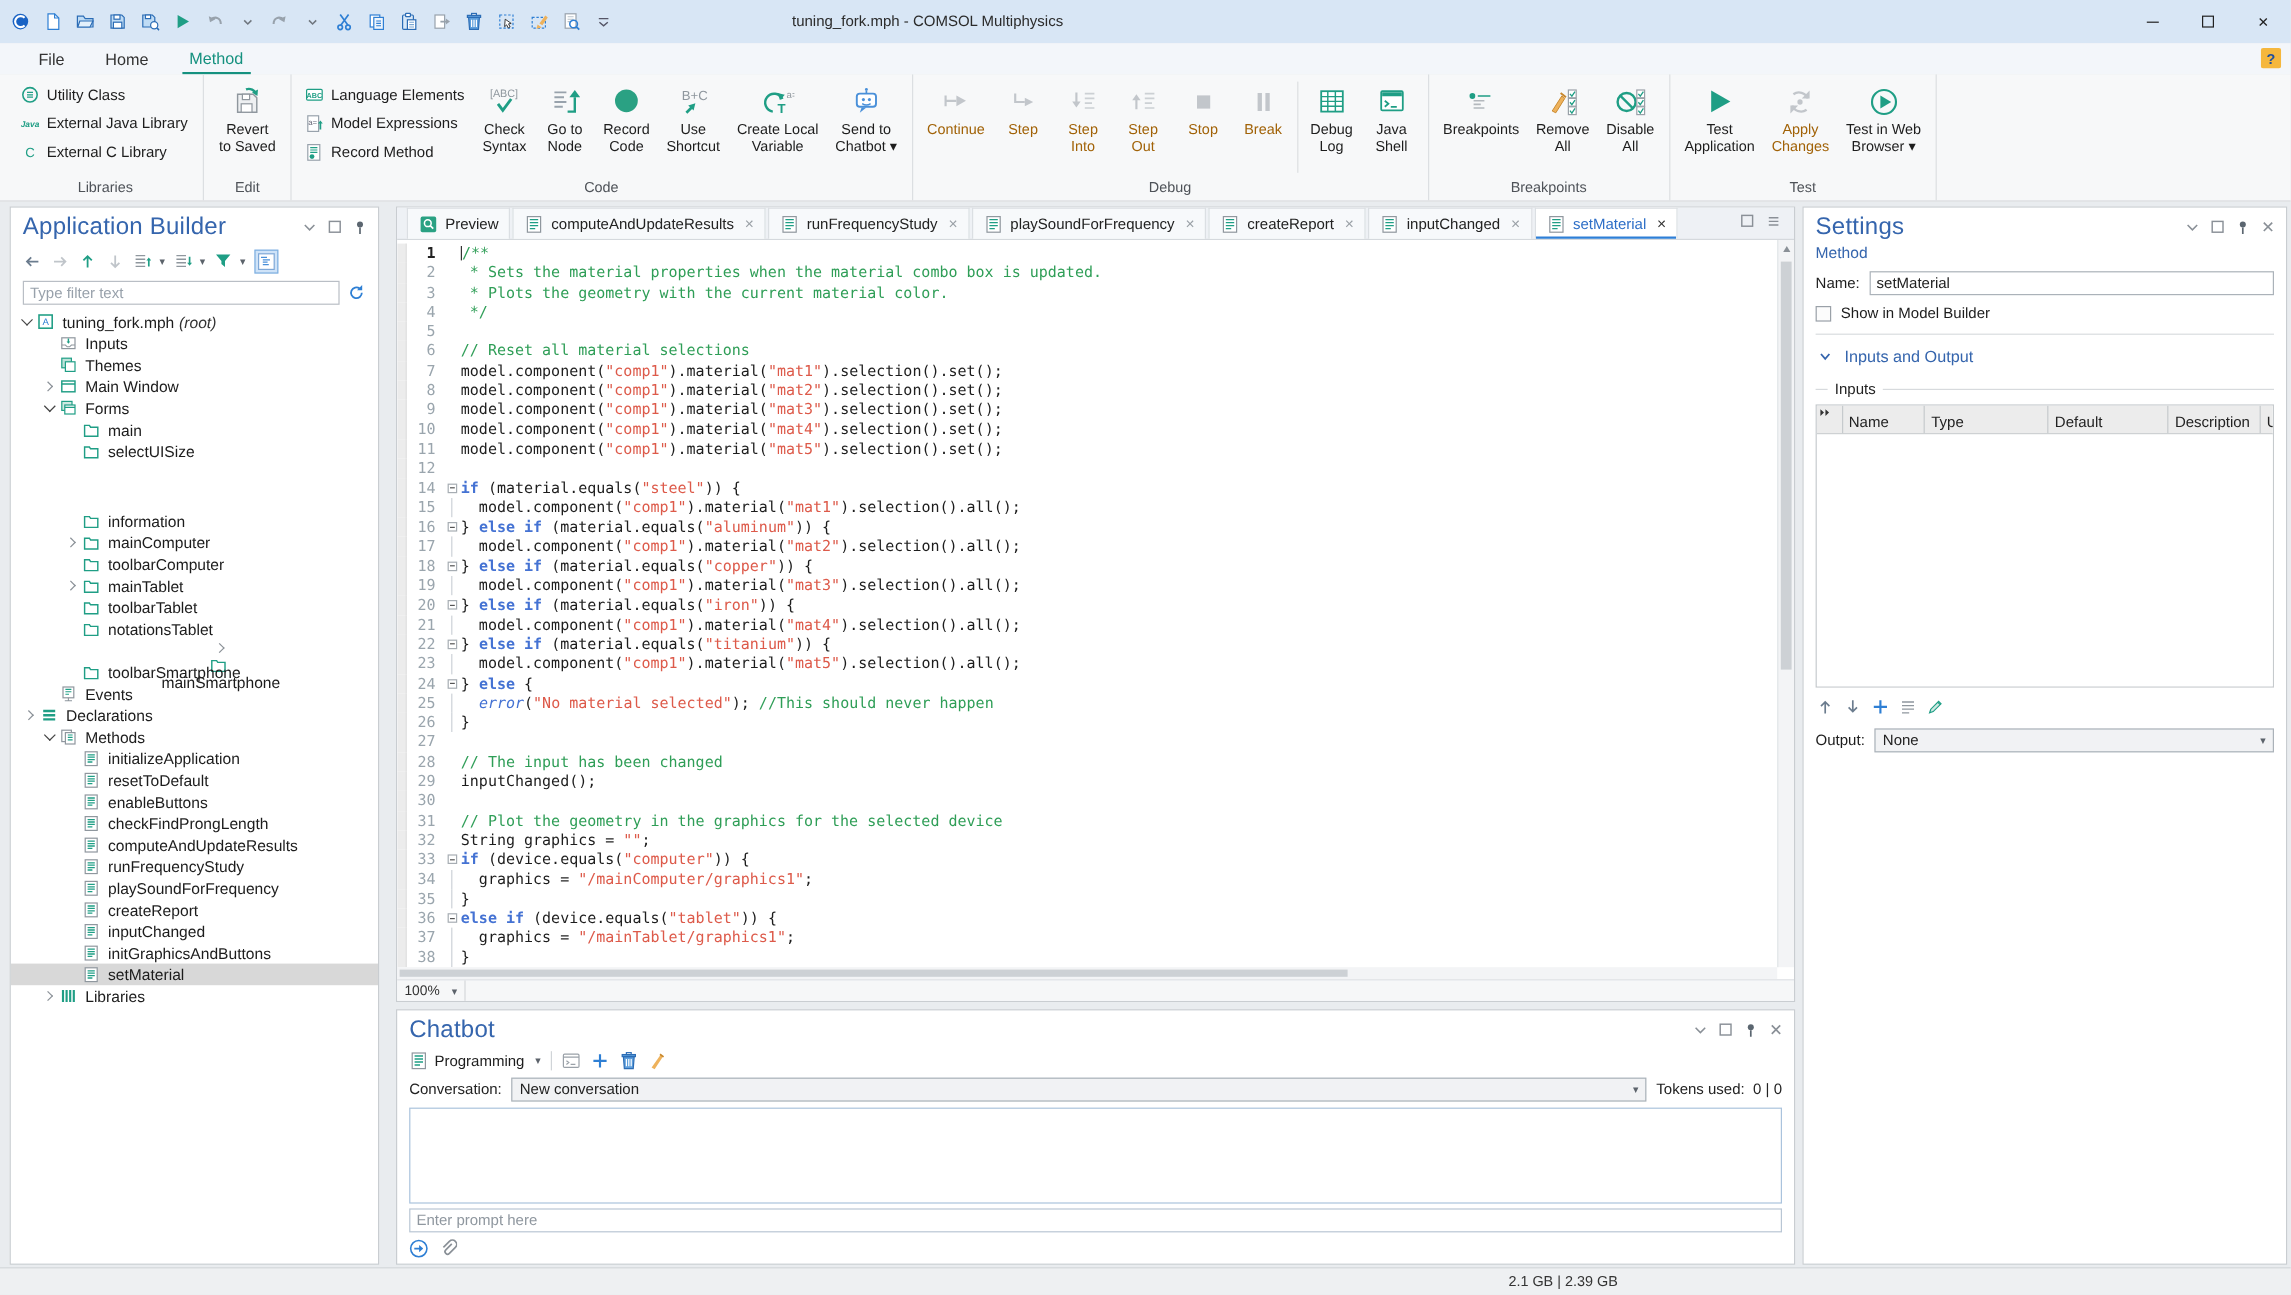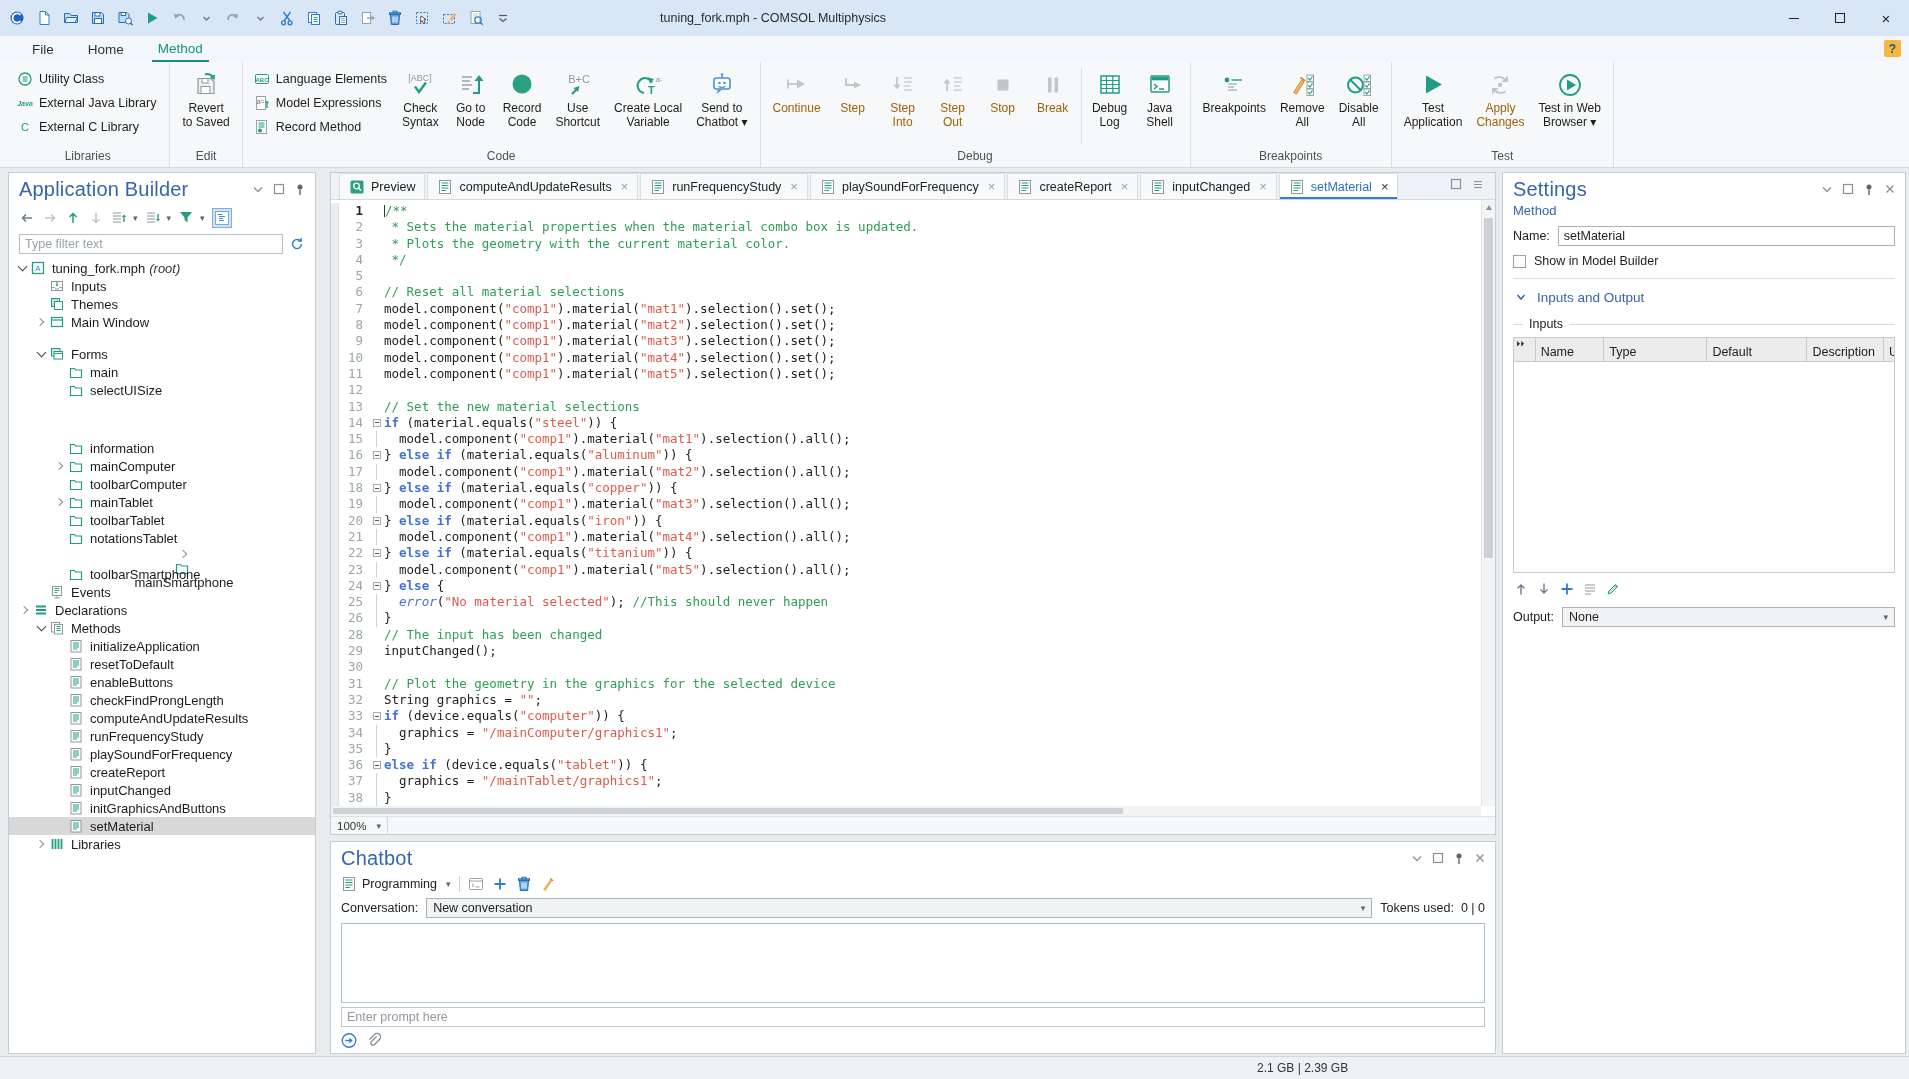--- a/index.html
+++ b/index.html
@@ -740,21 +740,21 @@
       <div class="trow" style="padding-left: 25px;">
         <span class="chev closed"></span>
         <span class="ticon">
           <svg width="14" height="14" viewBox="0 0 14 14" xmlns="http://www.w3.org/2000/svg">
             <rect x="1.5" y="2.5" width="11" height="9" fill="#fff" stroke="#1f9e85" stroke-width="1.2"></rect>
             <path d="M1.5 5h11" stroke="#1f9e85" stroke-width="1.2"></path>
           </svg>
         </span>
         <span class="tlabel">Main Window</span>
       </div>
-      <div class="trow" style="padding-left: 25px; margin-top: 14px;">
+      <div class="trow" style="padding-left: 25px;">
         <span class="chev open"></span>
         <span class="ticon">
           <svg width="14" height="14" viewBox="0 0 14 14" xmlns="http://www.w3.org/2000/svg">
             <rect x="1.5" y="1.5" width="8.5" height="7.5" fill="#cfe9e2" stroke="#1f9e85"></rect>
             <rect x="4" y="4.5" width="8.5" height="7.5" fill="#fff" stroke="#1f9e85"></rect>
             <path d="M4 6.5h8.5" stroke="#1f9e85"></path>
           </svg>
         </span>
         <span class="tlabel">Forms</span>
       </div>
@@ -1092,34 +1092,34 @@
       <div class="cline"><span class="bpm"></span><span class="lnum">3</span><span class="fold"></span><span class="ccode"><span class="tc"> * Plots the geometry with the current material color.</span></span></div>
       <div class="cline"><span class="bpm"></span><span class="lnum">4</span><span class="fold"></span><span class="ccode"><span class="tc"> */</span></span></div>
       <div class="cline"><span class="bpm"></span><span class="lnum">5</span><span class="fold"></span><span class="ccode"></span></div>
       <div class="cline"><span class="bpm"></span><span class="lnum">6</span><span class="fold"></span><span class="ccode"><span class="tc">// Reset all material selections</span></span></div>
       <div class="cline"><span class="bpm"></span><span class="lnum">7</span><span class="fold"></span><span class="ccode"><span>model.component(</span><span class="ts">"comp1"</span><span>).material(</span><span class="ts">"mat1"</span><span>).selection().set();</span></span></div>
       <div class="cline"><span class="bpm"></span><span class="lnum">8</span><span class="fold"></span><span class="ccode"><span>model.component(</span><span class="ts">"comp1"</span><span>).material(</span><span class="ts">"mat2"</span><span>).selection().set();</span></span></div>
       <div class="cline"><span class="bpm"></span><span class="lnum">9</span><span class="fold"></span><span class="ccode"><span>model.component(</span><span class="ts">"comp1"</span><span>).material(</span><span class="ts">"mat3"</span><span>).selection().set();</span></span></div>
       <div class="cline"><span class="bpm"></span><span class="lnum">10</span><span class="fold"></span><span class="ccode"><span>model.component(</span><span class="ts">"comp1"</span><span>).material(</span><span class="ts">"mat4"</span><span>).selection().set();</span></span></div>
       <div class="cline"><span class="bpm"></span><span class="lnum">11</span><span class="fold"></span><span class="ccode"><span>model.component(</span><span class="ts">"comp1"</span><span>).material(</span><span class="ts">"mat5"</span><span>).selection().set();</span></span></div>
       <div class="cline"><span class="bpm"></span><span class="lnum">12</span><span class="fold"></span><span class="ccode"></span></div>
-      <div class="cline"><span class="bpm"></span><span class="lnum">13</span><span class="fold"></span><span class="ccode"><span class="tc">// Set the new material selections</span></span></div>
       <div class="cline"><span class="bpm"></span><span class="lnum">14</span><span class="fold"><span class="fbox"></span></span><span class="ccode"><span class="tk">if</span><span> (material.equals(</span><span class="ts">"steel"</span><span>)) {</span></span></div>
       <div class="cline"><span class="bpm"></span><span class="lnum">15</span><span class="fold"><span class="fguide"></span></span><span class="ccode"><span>  model.component(</span><span class="ts">"comp1"</span><span>).material(</span><span class="ts">"mat1"</span><span>).selection().all();</span></span></div>
       <div class="cline"><span class="bpm"></span><span class="lnum">16</span><span class="fold"><span class="fbox"></span></span><span class="ccode"><span>} </span><span class="tk">else if</span><span> (material.equals(</span><span class="ts">"aluminum"</span><span>)) {</span></span></div>
       <div class="cline"><span class="bpm"></span><span class="lnum">17</span><span class="fold"><span class="fguide"></span></span><span class="ccode"><span>  model.component(</span><span class="ts">"comp1"</span><span>).material(</span><span class="ts">"mat2"</span><span>).selection().all();</span></span></div>
       <div class="cline"><span class="bpm"></span><span class="lnum">18</span><span class="fold"><span class="fbox"></span></span><span class="ccode"><span>} </span><span class="tk">else if</span><span> (material.equals(</span><span class="ts">"copper"</span><span>)) {</span></span></div>
       <div class="cline"><span class="bpm"></span><span class="lnum">19</span><span class="fold"><span class="fguide"></span></span><span class="ccode"><span>  model.component(</span><span class="ts">"comp1"</span><span>).material(</span><span class="ts">"mat3"</span><span>).selection().all();</span></span></div>
       <div class="cline"><span class="bpm"></span><span class="lnum">20</span><span class="fold"><span class="fbox"></span></span><span class="ccode"><span>} </span><span class="tk">else if</span><span> (material.equals(</span><span class="ts">"iron"</span><span>)) {</span></span></div>
       <div class="cline"><span class="bpm"></span><span class="lnum">21</span><span class="fold"><span class="fguide"></span></span><span class="ccode"><span>  model.component(</span><span class="ts">"comp1"</span><span>).material(</span><span class="ts">"mat4"</span><span>).selection().all();</span></span></div>
       <div class="cline"><span class="bpm"></span><span class="lnum">22</span><span class="fold"><span class="fbox"></span></span><span class="ccode"><span>} </span><span class="tk">else if</span><span> (material.equals(</span><span class="ts">"titanium"</span><span>)) {</span></span></div>
       <div class="cline"><span class="bpm"></span><span class="lnum">23</span><span class="fold"><span class="fguide"></span></span><span class="ccode"><span>  model.component(</span><span class="ts">"comp1"</span><span>).material(</span><span class="ts">"mat5"</span><span>).selection().all();</span></span></div>
       <div class="cline"><span class="bpm"></span><span class="lnum">24</span><span class="fold"><span class="fbox"></span></span><span class="ccode"><span>} </span><span class="tk">else</span><span> {</span></span></div>
       <div class="cline"><span class="bpm"></span><span class="lnum">25</span><span class="fold"><span class="fguide"></span></span><span class="ccode"><span>  </span><span class="tki">error</span><span>(</span><span class="ts">"No material selected"</span><span>); </span><span class="tc">//This should never happen</span></span></div>
       <div class="cline"><span class="bpm"></span><span class="lnum">26</span><span class="fold"><span class="fguide"></span></span><span class="ccode"><span>}</span></span></div>
+      <div class="cline"><span class="bpm"></span><span class="lnum">27</span><span class="fold"></span><span class="ccode"></span></div>
       <div class="cline"><span class="bpm"></span><span class="lnum">28</span><span class="fold"></span><span class="ccode"><span class="tc">// The input has been changed</span></span></div>
       <div class="cline"><span class="bpm"></span><span class="lnum">29</span><span class="fold"></span><span class="ccode"><span>inputChanged();</span></span></div>
       <div class="cline"><span class="bpm"></span><span class="lnum">30</span><span class="fold"></span><span class="ccode"></span></div>
       <div class="cline"><span class="bpm"></span><span class="lnum">31</span><span class="fold"></span><span class="ccode"><span class="tc">// Plot the geometry in the graphics for the selected device</span></span></div>
       <div class="cline"><span class="bpm"></span><span class="lnum">32</span><span class="fold"></span><span class="ccode"><span>String graphics = </span><span class="ts">""</span><span>;</span></span></div>
       <div class="cline"><span class="bpm"></span><span class="lnum">33</span><span class="fold"><span class="fbox"></span></span><span class="ccode"><span class="tk">if</span><span> (device.equals(</span><span class="ts">"computer"</span><span>)) {</span></span></div>
       <div class="cline"><span class="bpm"></span><span class="lnum">34</span><span class="fold"><span class="fguide"></span></span><span class="ccode"><span>  graphics = </span><span class="ts">"/mainComputer/graphics1"</span><span>;</span></span></div>
       <div class="cline"><span class="bpm"></span><span class="lnum">35</span><span class="fold"><span class="fguide"></span></span><span class="ccode"><span>}</span></span></div>
       <div class="cline"><span class="bpm"></span><span class="lnum">36</span><span class="fold"><span class="fbox"></span></span><span class="ccode"><span class="tk">else if</span><span> (device.equals(</span><span class="ts">"tablet"</span><span>)) {</span></span></div>
       <div class="cline"><span class="bpm"></span><span class="lnum">37</span><span class="fold"><span class="fguide"></span></span><span class="ccode"><span>  graphics = </span><span class="ts">"/mainTablet/graphics1"</span><span>;</span></span></div>

